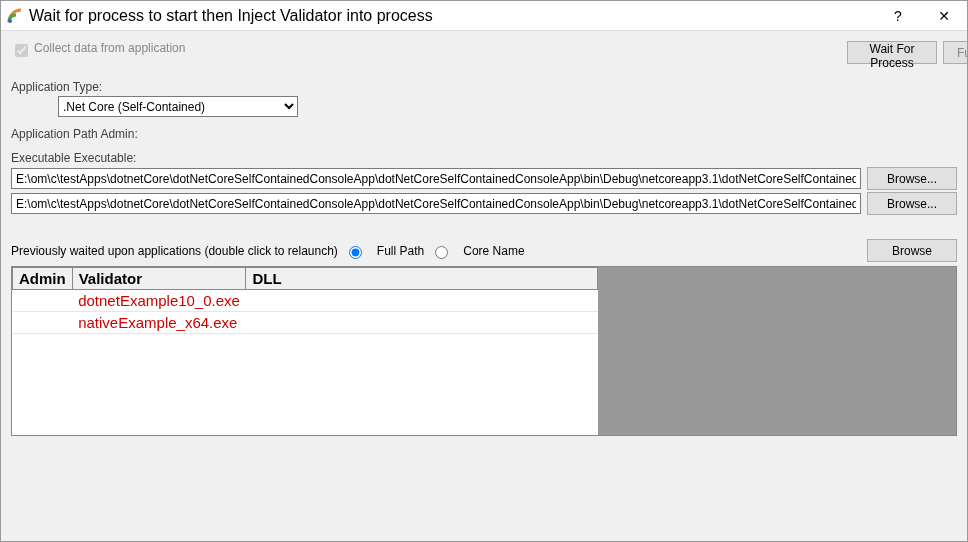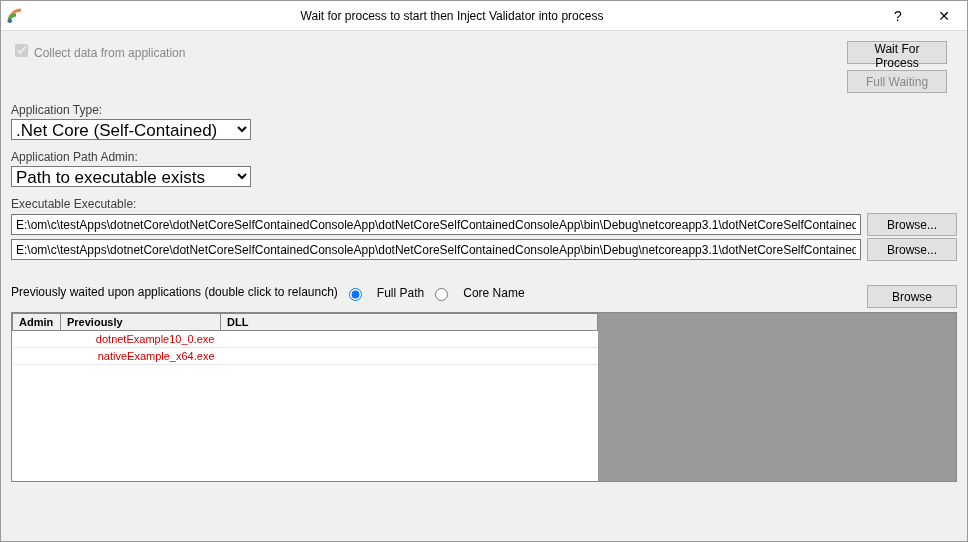--- a/index.html
+++ b/index.html
@@ -19,53 +19,54 @@
     background: #fff;
     display: flex;
     align-items: center;
     padding-left: 6px;
     border-bottom: 1px solid #ddd;
   }
   .titlebar-icon {
     width: 16px; height: 16px;
     margin-right: 6px;
   }
-  .titlebar-title { flex: 1; font-size: 12px; text-align: center; }
+  .titlebar-title { flex: 1; font-size: 16px; }
   .titlebar-btn {
     width: 46px; height: 30px;
     display: flex; align-items: center; justify-content: center;
     font-size: 14px;
     color: #000;
   }
 
   .content {
     background: #f0f0f0;
     padding: 10px;
     height: calc(542px - 32px);
     position: relative;
   }
   .top-row { display: flex; }
   .top-left { flex: 1; }
   .top-right { width: 110px; text-align: right; }
 
   .checkbox-row {
-    display: flex; align-items: flex-end;
+    display: flex; align-items: flex-start;
     color: #888;
     margin-bottom: 10px;
   }
   .checkbox-row input { margin-right: 6px; }
 
   .lbl { margin-top: 10px; margin-bottom: 2px; color: #404040; }
   select.combo {
     width: 240px;
     height: 21px;
     background: #fff;
     border: 1px solid #7a7a7a;
     font-family: inherit;
-    font-size: 17px;
+    font-size: 12px;
+    margin-left: 47px;
   }
   .path-row {
     display: flex; align-items: center; gap: 6px;
     margin-top: 2px;
   }
   input.path {
     flex: 1;
     height: 21px;
     background: #fff;
     border: 1px solid #7a7a7a;
@@ -79,24 +80,24 @@
     background: #e1e1e1;
     border: 1px solid #adadad;
     font-family: inherit;
     font-size: 12px;
     padding: 0 8px;
     cursor: default;
   }
   .btn.wide { width: 100px; }
   .btn:disabled { color: #888; }
 
-  .action-stack { display: flex; flex-direction: column; gap: 6px; }
+  .action-stack { display: flex; gap: 6px; }
 
   .radio-row {
-    display: flex; align-items: flex-start; gap: 6px;
+    display: flex; align-items: center; gap: 6px;
     margin-top: 24px;
   }
   .radio-row .spacer { flex: 1; }
   .radio-row label { display: flex; align-items: center; gap: 12px; }
 
   .grid-wrap {
     margin-top: 4px;
     border: 1px solid #888;
     background: #999;
     height: 170px;
@@ -104,35 +105,34 @@
   }
   .grid-left {
     background: #fff;
     width: 586px;
     overflow: auto;
   }
   .grid-right { flex: 1; background: #999; }
   table.grid {
     border-collapse: collapse;
     width: 100%;
-    font-size: 11px;
+    font-size: 15px;
   }
   table.grid th {
     background: #f0f0f0;
     border: 1px solid #888;
     text-align: left;
     padding: 2px 6px;
     font-weight: bold;
   }
   table.grid td {
     border-bottom: 1px solid #e6e6e6;
     padding: 2px 6px;
     color: #c00;
     background: #fff;
-    text-align: right;
   }
   .col-admin { width: 48px; }
   .col-exe { width: 160px; }
 </style>
 </head>
 <body>
 
 <div class="titlebar">
   <svg class="titlebar-icon" viewBox="0 0 16 16">
     <path d="M2 14 A12 12 0 0 1 14 2" fill="none" stroke="#d84" stroke-width="3"></path>
@@ -160,23 +160,20 @@
       </div>
     </div>
   </div>
 
   <div class="lbl">Application Type:</div>
   <select class="combo">
     <option>.Net Core (Self-Contained)</option>
   </select>
 
   <div class="lbl">Application Path Admin:</div>
-  <select class="combo">
-    <option>Path to executable exists</option>
-  </select>
 
   <div class="lbl">Executable Executable:</div>
   <div class="path-row">
     <input class="path" type="text" value="E:\om\c\testApps\dotnetCore\dotNetCoreSelfContainedConsoleApp\dotNetCoreSelfContainedConsoleApp\bin\Debug\netcoreapp3.1\dotNetCoreSelfContainedConsoleApp.exe" style="">
     <button class="btn">Browse...</button>
   </div>
 
   <div class="path-row">
     <input class="path" type="text" value="E:\om\c\testApps\dotnetCore\dotNetCoreSelfContainedConsoleApp\dotNetCoreSelfContainedConsoleApp\bin\Debug\netcoreapp3.1\dotNetCoreSelfContainedConsoleApp.dll" style="">
     <button class="btn">Browse...</button>
@@ -195,21 +192,21 @@
     <div class="spacer"></div>
     <button class="btn">Browse</button>
   </div>
 
   <div class="grid-wrap">
     <div class="grid-left">
       <table class="grid">
         <thead>
           <tr>
             <th class="col-admin">Admin</th>
-            <th class="col-exe">Previously</th>
+            <th class="col-exe">Validator</th>
             <th>DLL</th>
           </tr>
         </thead>
         <tbody id="history-body">
             <tr>
               <td></td>
               <td>dotnetExample10_0.exe</td>
               <td></td>
             </tr>
             <tr>

